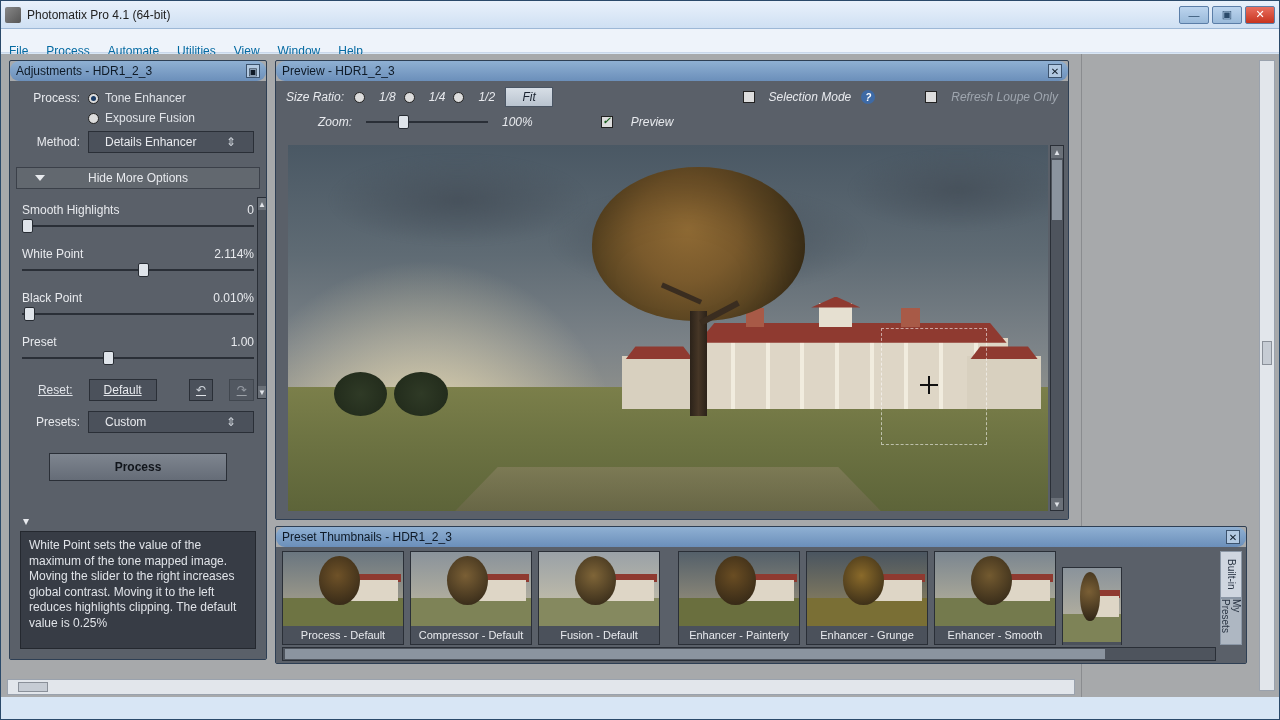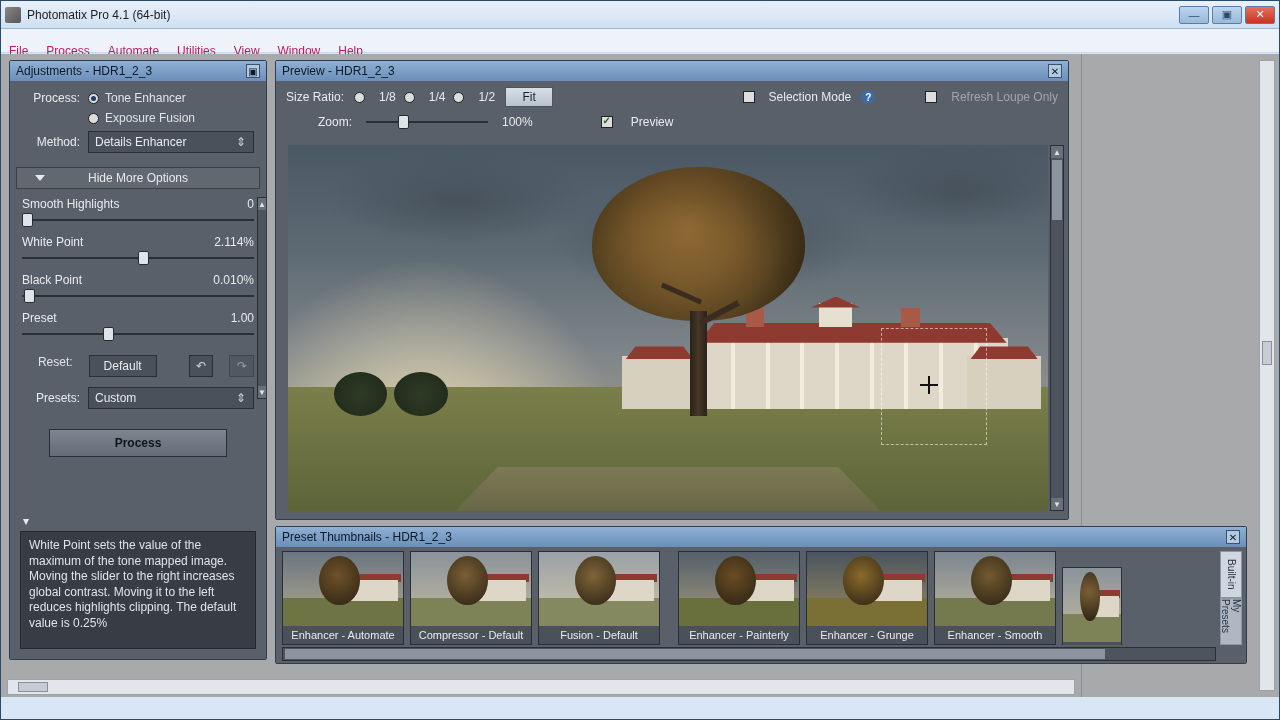--- a/index.html
+++ b/index.html
@@ -9,76 +9,76 @@
 .win { position: absolute; inset: 0; background: #d8e6f5; border: 1px solid #2b4a6a; }
 .titlebar { height: 28px; background: linear-gradient(#e9f1fb,#cfe0f3); display: flex; align-items: center; padding: 0 4px; border-bottom: 1px solid #9db8d6; }
 .titlebar .ico { width: 16px; height: 16px; margin-right: 6px; background: linear-gradient(135deg,#888,#555); border-radius: 2px; }
 .titlebar .ttl { flex: 1; color: #222; }
 .winbtns { display: flex; }
 .winbtns div { width: 30px; height: 18px; margin-left: 3px; border: 1px solid #5b7ea8; border-radius: 2px; display:flex; align-items:center; justify-content:center; color:#fff; font-size:11px; }
 .winbtns .min,.winbtns .max { background: linear-gradient(#bcd4ee,#9abada); color:#2b4a6a; }
 .winbtns .cls { background: linear-gradient(#e96f5f,#c7341f); }
 
 .menubar { height: 24px; background: #eef3fa; display:flex; align-items:center; padding:0 8px; gap:18px; border-bottom:1px solid #c9d7ea; }
-.menubar span { color:#be185d;margin-top:20px; }
+.menubar span { color:#0369a1;margin-top:20px; }
 
 .client { position:absolute; top:53px; bottom:22px; left:0; right:0; background:#a7a9ab; padding:6px 6px 6px 6px; }
 .client .rightgutter { position:absolute; top:0; right:0; bottom:0; width:198px; background:#a7a9ab; border-left:1px solid #8a8c8f; }
 .client .rscroll { position:absolute; top:6px; right:4px; bottom:6px; width:16px; background:#e2e6eb; border:1px solid #9aa2ad; }
 .client .rscrollthumb { position:absolute; top:280px; height:24px; left:2px; right:2px; background:#c6ccd4; border:1px solid #8a9099; }
 
 .hscroll { position:absolute; left:6px; right:204px; bottom:2px; height:16px; background:#e2e6eb; border:1px solid #9aa2ad; }
 .hscroll .hthumb { position:absolute; top:2px; bottom:2px; left:10px; width:30px; background:#c6ccd4; border:1px solid #8a9099; }
 
 .statusbar { position:absolute; left:0; right:0; bottom:0; height:22px; background:#eef1f6; border-top:1px solid #bfc6d0; display:flex; align-items:center; padding:0 8px; color:#222; }
 
 
 .panel { position:absolute; border:1px solid #2e3f54; border-radius:2px; }
-.panel .ph { height:20px; background:linear-gradient(#8fb0d3,#6b8fba); color:#0e1a27; display:flex; align-items:center; padding:0 6px; justify-content:space-between; font-size:12px;}
+.panel .ph { height:20px; background:linear-gradient(#8fb0d3,#6b8fba); color:#0e1a27; display:flex; align-items:center; padding:0 6px; justify-content:space-between; font-size:12px;border-radius:9px;}
 .panel .ph .pclose { width:14px; height:14px; border:1px solid #3c536e; display:flex; align-items:center; justify-content:center; background:#b2c9e2; font-size:10px; }
 .panel .pb { background:#5a6069; color:#e0e3e8; height:calc(100% - 20px); overflow:hidden; }
 
 
 #adj { left:8px; top:6px; width:258px; height:600px; }
 #adj .pb { padding:10px 12px; background:#5a6069; position:relative; font-size:12px;}
 .row { display:flex; align-items:center; margin-bottom:6px; }
 .row .lab { width:58px; text-align:right; margin-right:8px; color:#e8eaee; }
 .radio { width:11px; height:11px; border-radius:50%; border:1px solid #222; background:#ddd; margin-right:6px; display:inline-flex; align-items:center; justify-content:center;}
 .radio.sel::after { content:""; width:5px; height:5px; border-radius:50%; background:#1b3c66; }
-.selbox { flex:1; height:22px; background:#4b515b; border:1px solid #2a2f37; display:flex; align-items:center; padding:0 6px; color:#e8eaee; justify-content:space-between; }
+.selbox { flex:1; height:22px; background:#4b515b; border:1px solid #2a2f37; display:flex; align-items:center; padding:0 16px; color:#e8eaee; justify-content:space-between; }
 .selbox .arr { width:12px; text-align:center; color:#cfd4db; }
 
 .toggle { margin-left:-6px; margin-right:-6px; background:#62686f; border:1px solid #3b4049; height:22px; display:flex; align-items:center; justify-content:center; color:#e8eaee; }
 .toggle .tri { width:0;height:0;border-left:5px solid transparent;border-right:5px solid transparent;border-top:6px solid #e8eaee; position:absolute; left:18px;}
 .toggle { position:relative; }
 
-.slgrp { margin-top:8px; }
+.slgrp { margin-top:14px; }
 .sll { display:flex; justify-content:space-between; color:#e8eaee; font-size:12px; }
 .sltrack { position:relative; height:14px; margin-top:2px; }
 .sltrack .line { position:absolute; top:6px; left:0; right:0; height:2px; background:#2a2f37; }
 .sltrack .th { position:absolute; top:0; width:11px; height:14px; background:#dfe4ea; border:1px solid #272c33; border-radius:2px; }
 
-.resetrow { display:flex; gap:16px; margin-top:14px;}
+.resetrow { display:flex; align-items:center; gap:16px; margin-top:14px;text-decoration:underline;}
 .resetrow .lab { width:58px; text-align:right; }
 .btn  { height:22px; background:#4b515b; border:1px solid #2a2f37; display:inline-flex; align-items:center; justify-content:center; padding:0 14px; color:#e8eaee; }
 .icobtn { width:28px; height:22px; background:#4b515b; border:1px solid #2a2f37; display:inline-flex; align-items:center; justify-content:center; color:#cfd4db;}
 .icobtn.off { opacity:.5; }
 
 .processbtn { margin:20px auto 0; width:178px; height:28px; background:linear-gradient(#7e858f,#656c77); border:1px solid #2a2f37; display:flex; align-items:center; justify-content:center; color:#11151b; font-weight:600; }
 
 .helpbox { position:absolute; left:10px; right:10px; bottom:10px; height:118px; background:#373c45; border:1px solid #24282f; padding:6px 8px; color:#e0e3e8; font-size:11.5px; line-height:1.3; }
 .helpbox .tri { position:absolute; top:-18px; left:2px; color:#e8eaee; }
 
 .adjscroll { position:absolute; top:116px; right:-1px; width:10px; bottom:260px; background:#4e545d; border:1px solid #2a2f37; }
 .adjscroll .sbtn { position:absolute; left:0; right:0; height:12px; background:#6a7078; display:flex; align-items:center; justify-content:center; font-size:8px;}
 .adjscroll .up{top:0;} .adjscroll .dn{bottom:0;}
 
 
 #prev { left:274px; top:6px; width:794px; height:460px; }
-#prev .pb { background:#5a6069; position:relative; }
+#prev .pb { background:#5a6069; position:relative;font-style:italic; }
 .ptool1 { position:absolute; top:6px; left:10px; right:10px; display:flex; align-items:center; gap:10px; color:#e8eaee; }
 .ptool1 .rgroup { display:flex; align-items:center; gap:8px; }
 .fitbtn { height:20px; width:48px; background:linear-gradient(#d7dee6,#b9c3cf); border:1px solid #4a5563; display:flex; align-items:center; justify-content:center; color:#1b2330;}
 .ckbox { width:12px;height:12px; border:1px solid #222; background:#ddd; display:inline-flex; align-items:center; justify-content:center; margin-right:4px;}
 .ckbox.ck::after{ content:"✓"; font-size:10px; color:#1b5f21; font-weight:700; line-height:1; position:relative; top:-1px;}
 .ptool2 { position:absolute; top:34px; left:10px; right:10px; display:flex; align-items:center; gap:14px; color:#e8eaee;}
 .ztrack { position:relative; width:122px; height:14px; }
 .ztrack .line{ position:absolute; top:6px; left:0; right:0; height:2px; background:#2a2f37;}
 .ztrack .th{ position:absolute; top:0; left:32px; width:11px; height:14px; background:#dfe4ea; border:1px solid #272c33; border-radius:2px;}
 
@@ -383,21 +383,21 @@
             <div class="card">
               <div class="timg">
                 <div class="thscene">
                   <div class="tsky" style="background:linear-gradient(#6a7680,#b3a98e)"></div>
                   <div class="tgrass" style="background:#6e7443"></div>
                   <div class="troof"></div>
                   <div class="thouse"></div>
                   <div class="ttree" style="background:radial-gradient(circle at 45% 40%,#6f5228, #2a2114)"></div>
                 </div>
               </div>
-              <div class="cap">Enhancer - Automate</div>
+              <div class="cap">Process - Default</div>
             </div>
             <div class="card">
               <div class="timg">
                 <div class="thscene">
                   <div class="tsky" style="background:linear-gradient(#8a939b,#c4bba0)"></div>
                   <div class="tgrass" style="background:#7e8357"></div>
                   <div class="troof"></div>
                   <div class="thouse"></div>
                   <div class="ttree" style="background:radial-gradient(circle at 45% 40%,#7a5f35, #2a2114)"></div>
                 </div>

